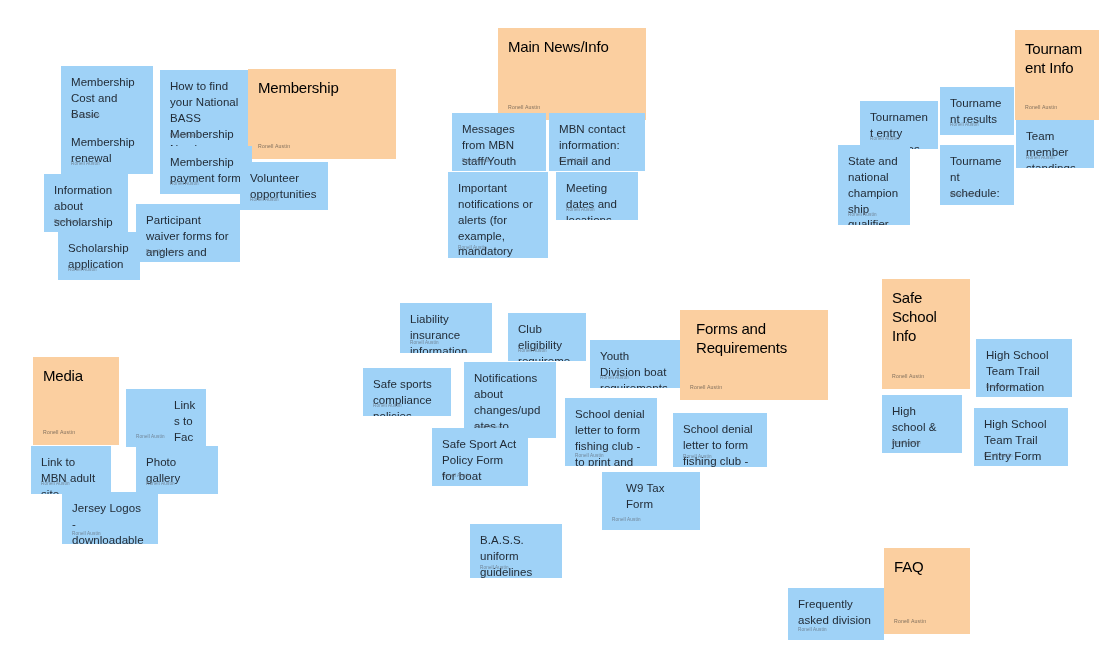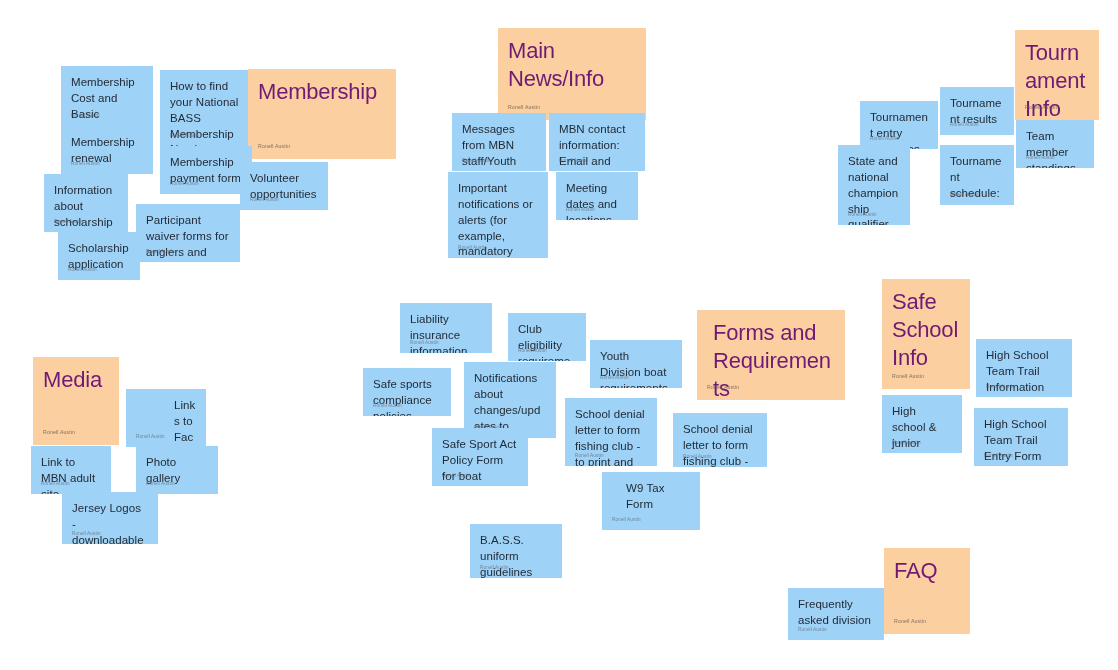--- a/index.html
+++ b/index.html
@@ -36,24 +36,24 @@
   .note-text {
     white-space: pre-wrap;
     word-wrap: break-word;
     flex: 0 0 auto;
   }
   .note.small .note-text {
     font-size: 11.5px;
     letter-spacing: 0.05px;
   }
   .note.title .note-text {
-    font-size: 22px;
+    font-size: 15px;
     line-height: 1.27;
     letter-spacing: -0.2px;
-    color: #701a75;
+    color: #000000;
   }
   .note-author {
     position: absolute;
     left: 10px;
     bottom: 7px;
     font-size: 4.6px;
     letter-spacing: 0.15px;
     color: #5d6671;
     opacity: 0.72;
     white-space: nowrap;
@@ -177,21 +177,21 @@
       <div class="note-author">Ronell Austin</div>
     </div>
     <div class="note blue small" style="left: 508px; top: 313px; width: 78px; height: 48px;">
       <div class="note-text">Club eligibility requirements</div>
       <div class="note-author">Ronell Austin</div>
     </div>
     <div class="note blue small" style="left: 590px; top: 340px; width: 92px; height: 48px;">
       <div class="note-text">Youth Division boat requirements</div>
       <div class="note-author">Ronell Austin</div>
     </div>
-    <div class="note orange title" style="left: 697px; top: 310px; width: 148px; height: 90px; padding-left: 16px;">
+    <div class="note orange title" style="left: 680px; top: 310px; width: 148px; height: 90px; padding-left: 16px;">
       <div class="note-text">Forms and Requirements</div>
       <div class="note-author">Ronell Austin</div>
     </div>
     <div class="note blue small" style="left: 363px; top: 368px; width: 88px; height: 48px;">
       <div class="note-text">Safe sports compliance policies</div>
       <div class="note-author">Ronell Austin</div>
     </div>
     <div class="note blue small" style="left: 464px; top: 362px; width: 92px; height: 76px;">
       <div class="note-text">Notifications about changes/updates to policies or eligibility requirements</div>
       <div class="note-author">Ronell Austin</div>

